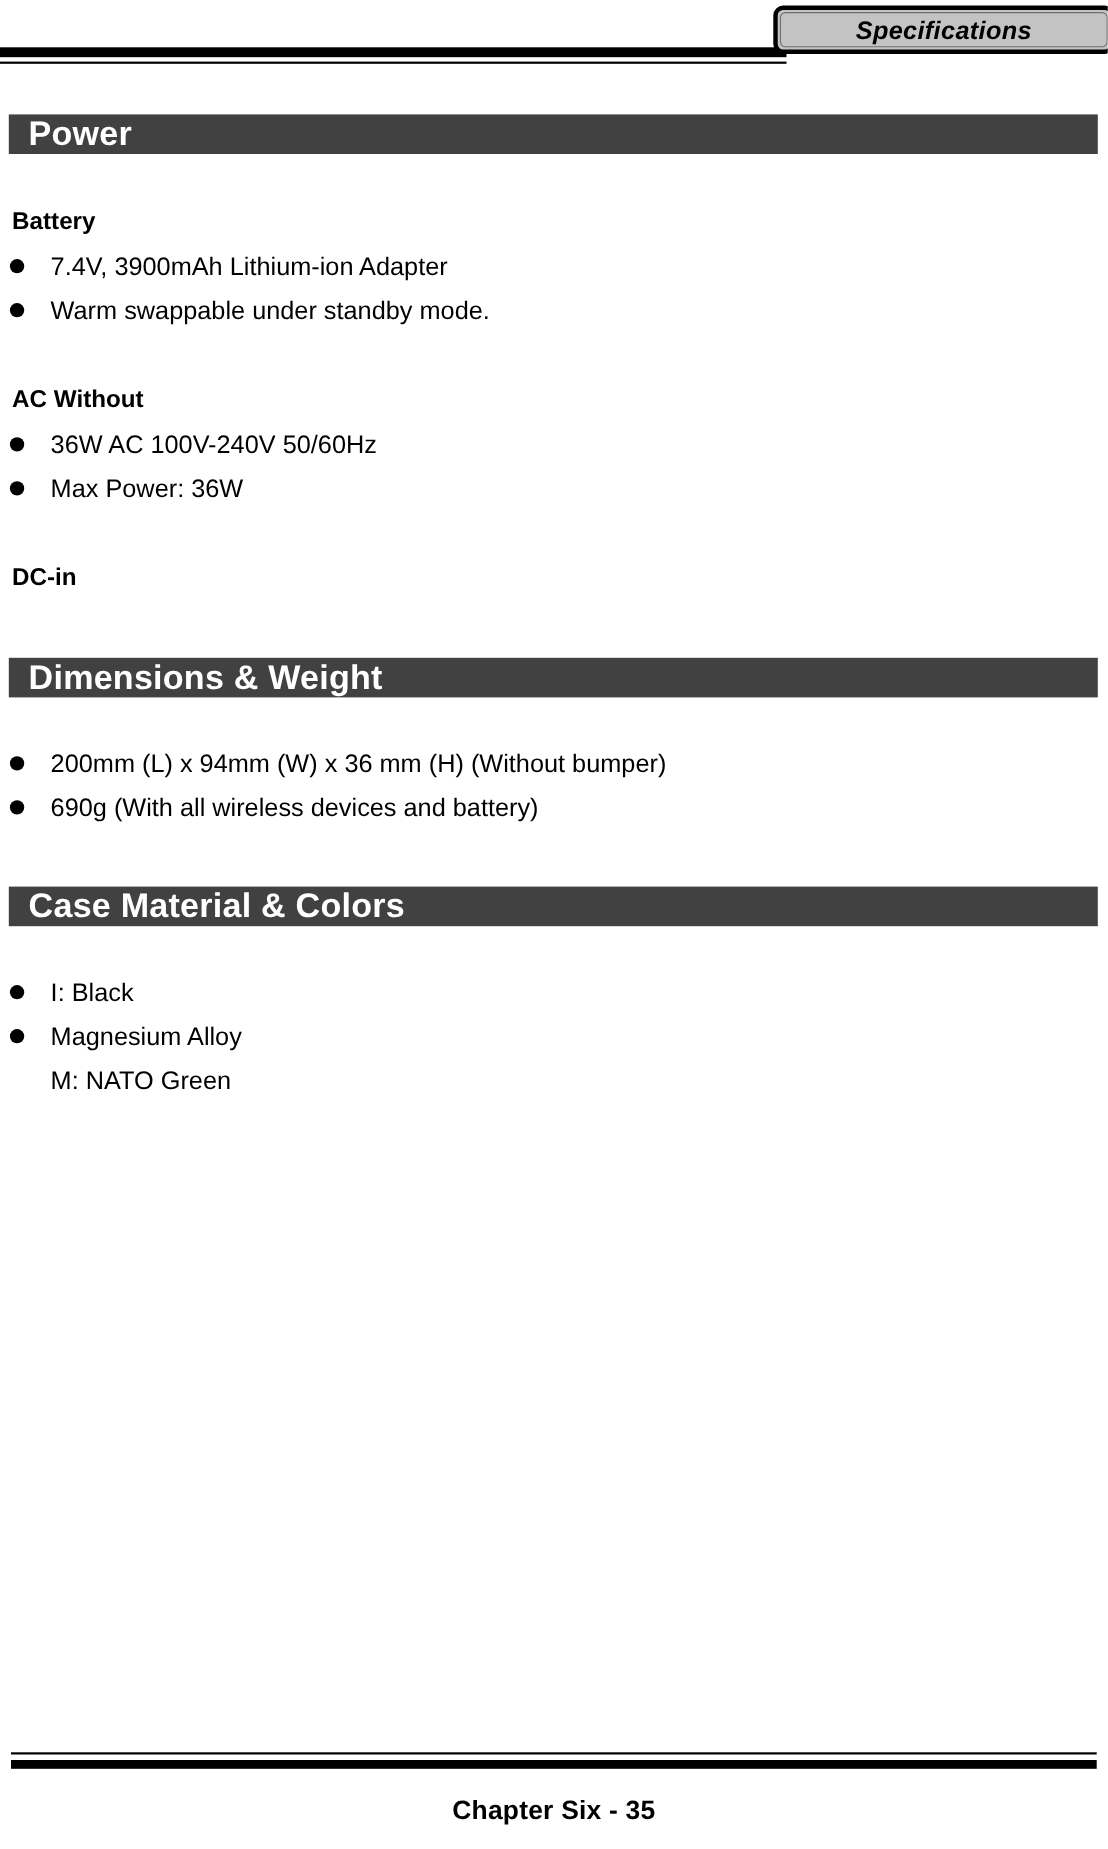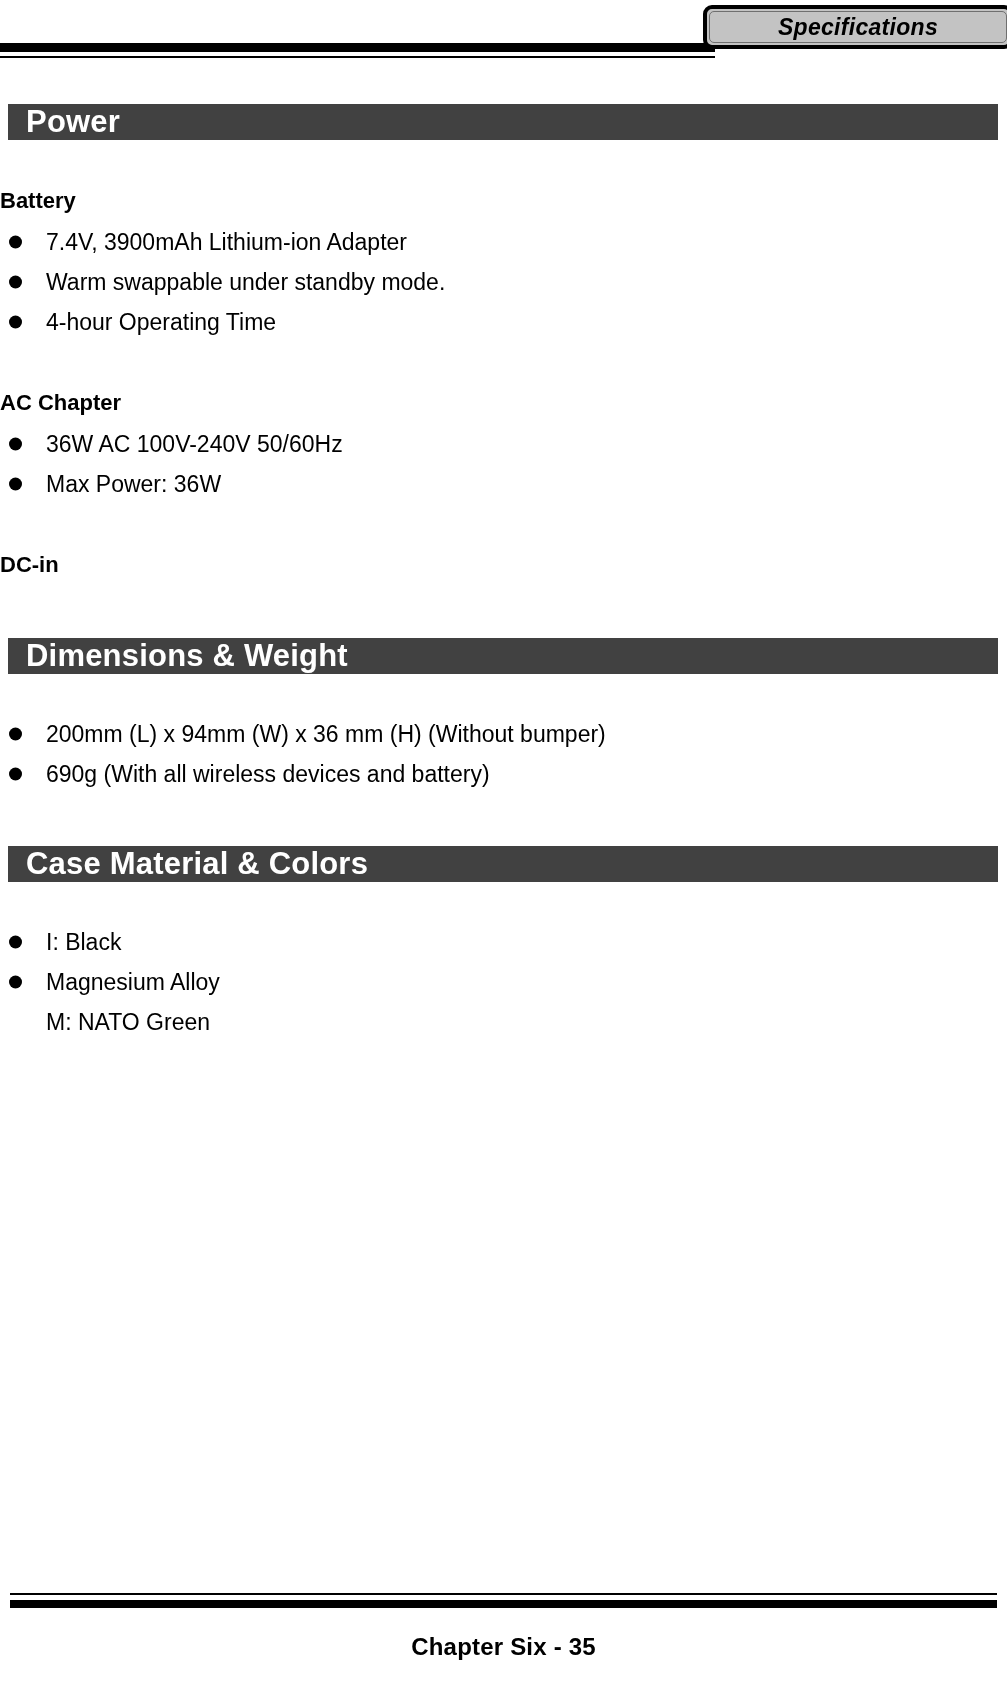--- a/index.html
+++ b/index.html
@@ -94,21 +94,21 @@
     width: 990px;
     margin-left: 8px;
     letter-spacing: 0.2px;
   }
 
   .group-title {
     font-size: 22px;
     font-weight: bold;
     margin: 0 0 0 0;
     line-height: 42px;
-    padding-left: 0;
+    padding-left: 11px;
   }
 
   ul.bullets {
     list-style: none;
     margin: 0;
     padding: 0;
   }
   ul.bullets li {
     position: relative;
     font-size: 23px;
@@ -185,25 +185,24 @@
 <div class="content">
 
   <div class="spacer-sm"></div>
   <div class="section-bar">Power</div>
 
   <div class="spacer-md"></div>
   <div class="group-title">Battery</div>
   <ul class="bullets">
     <li><span class="bullet-dot"></span><span>7.4V, 3900mAh Lithium-ion Adapter</span></li>
     <li><span class="bullet-dot"></span><span>Warm swappable under standby mode.</span></li>
-    <li><span class="bullet-dot"></span><span>4-hour Operating Time</span></li>
-  </ul>
-
-  <div class="spacer-md"></div>
-  <div class="group-title">AC Chapter</div>
+  </ul>
+
+  <div class="spacer-md"></div>
+  <div class="group-title">AC Without</div>
   <ul class="bullets">
     <li><span class="bullet-dot"></span><span>36W AC 100V-240V 50/60Hz</span></li>
     <li><span class="bullet-dot"></span><span>Max Power: 36W</span></li>
   </ul>
 
   <div class="spacer-md"></div>
   <div class="group-title">DC-in</div>
   <ul class="bullets">
   </ul>
 

